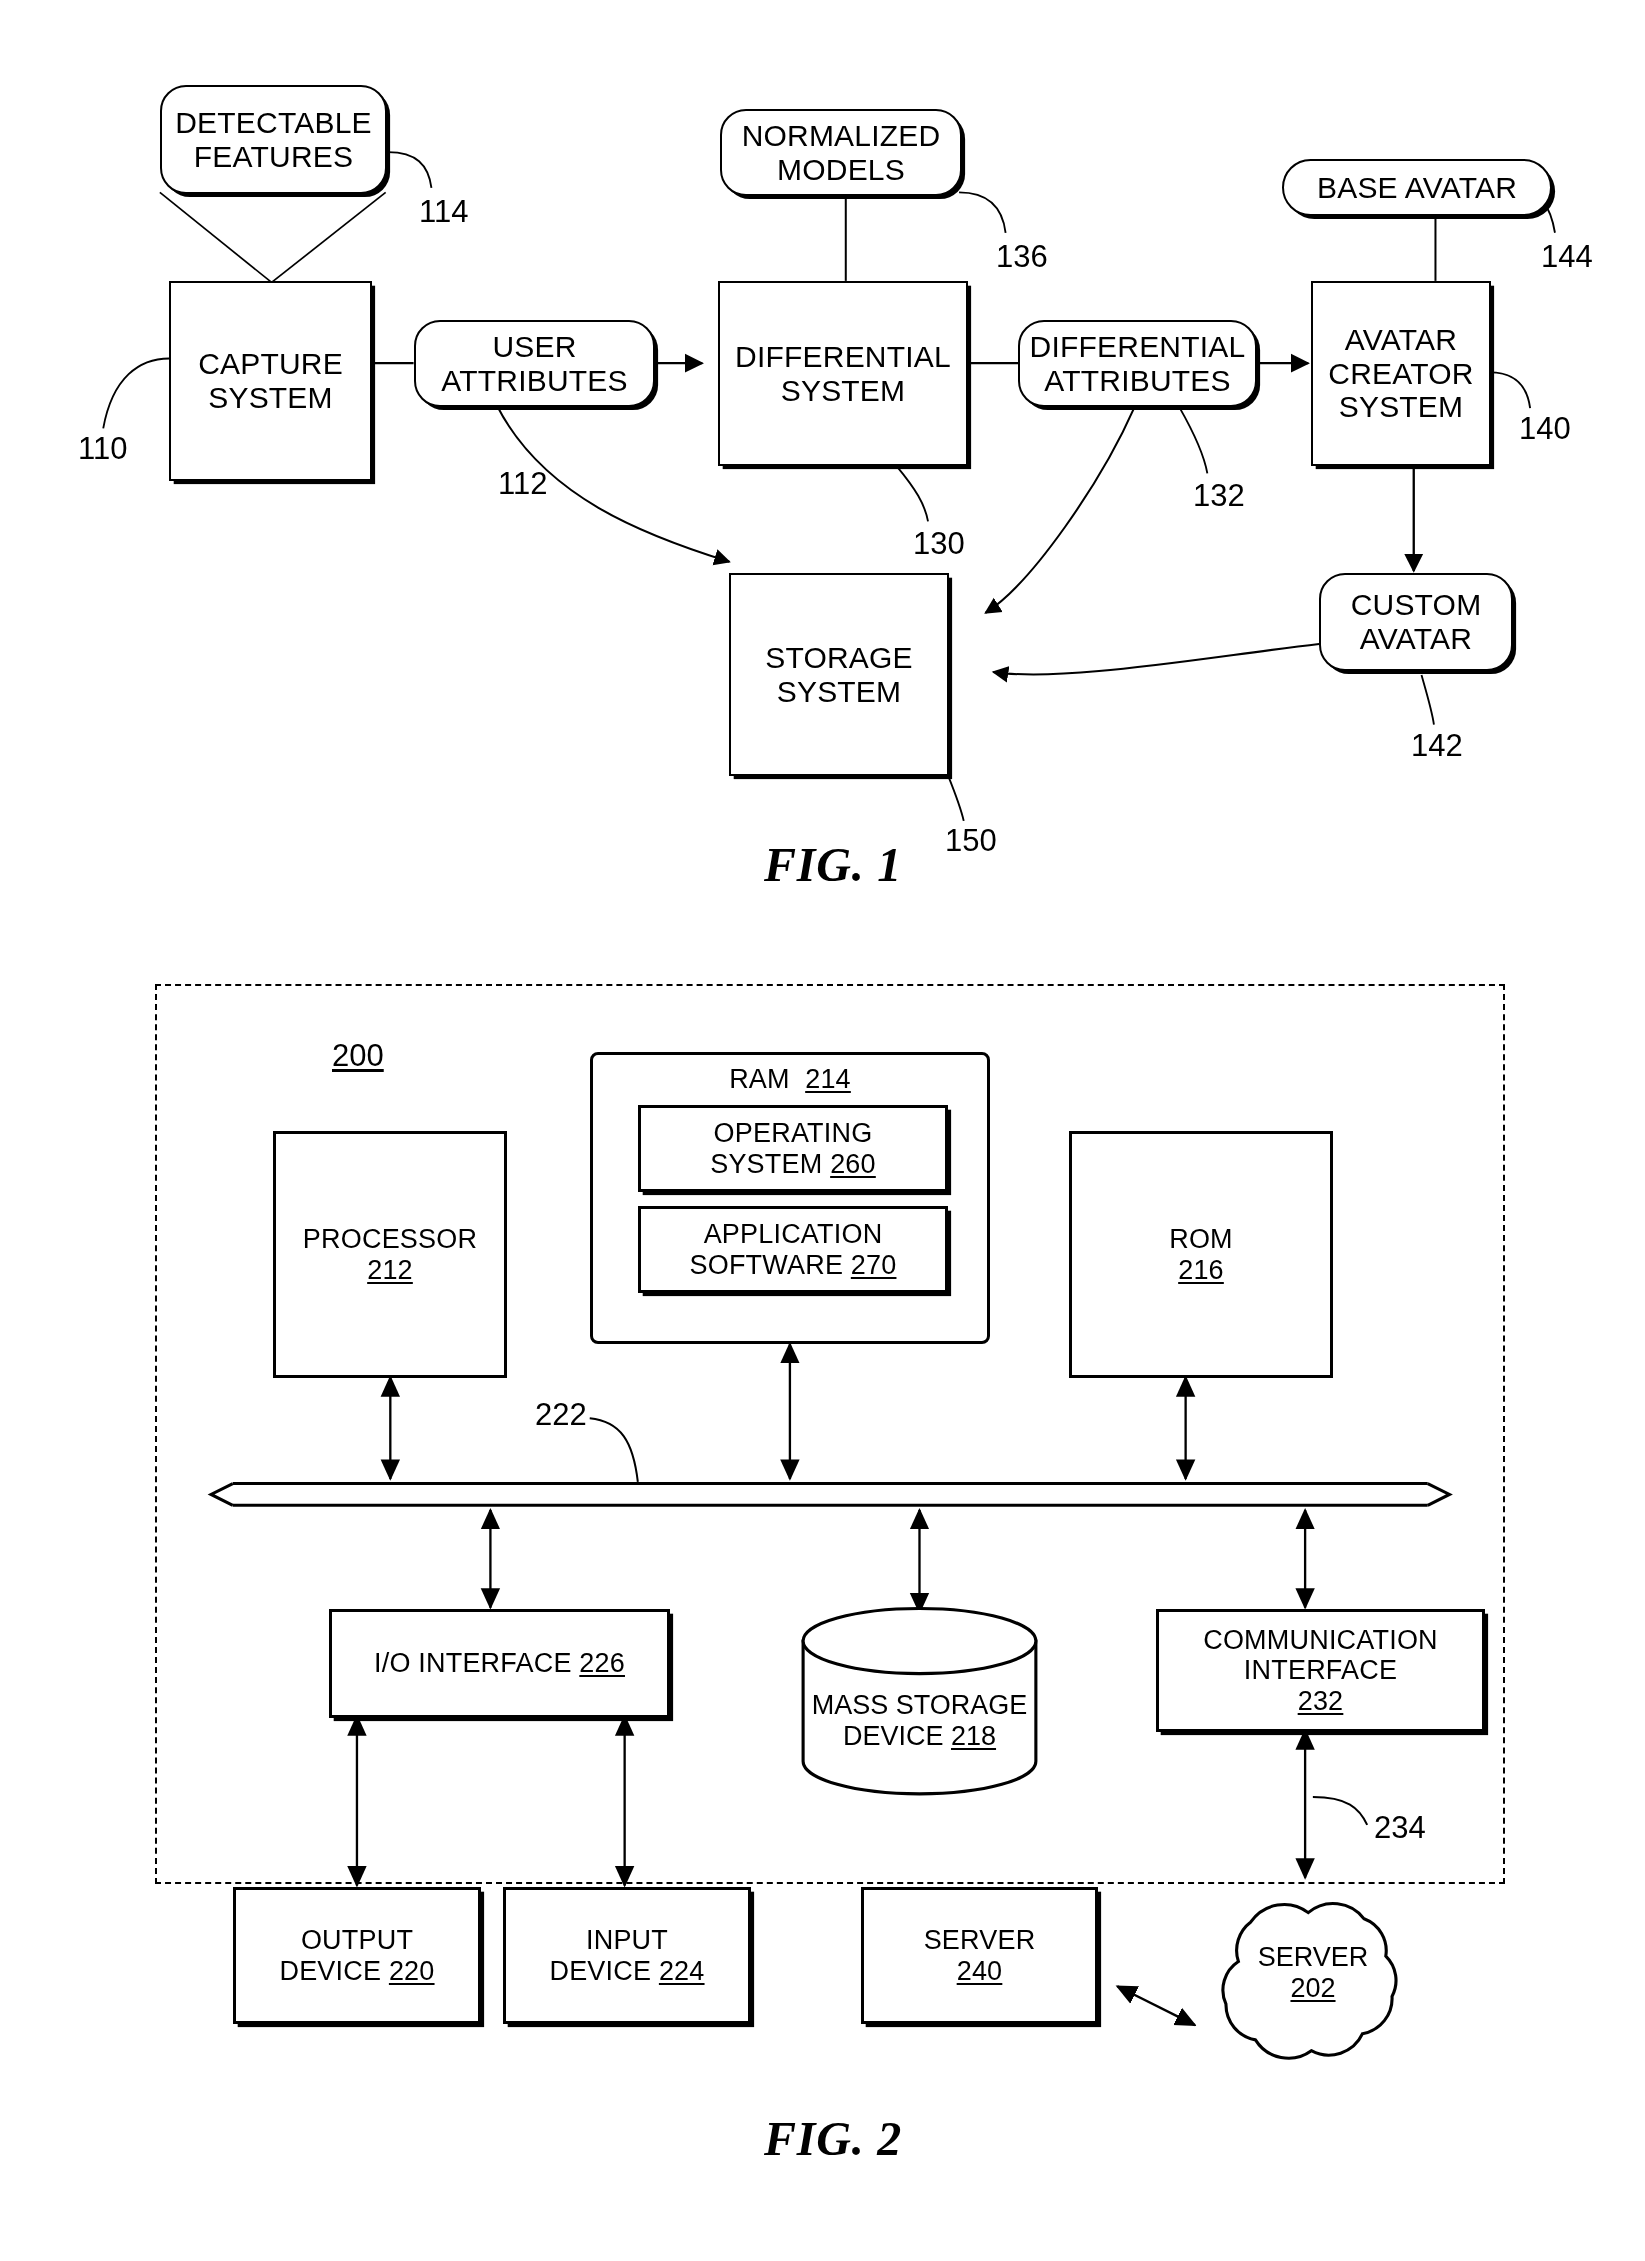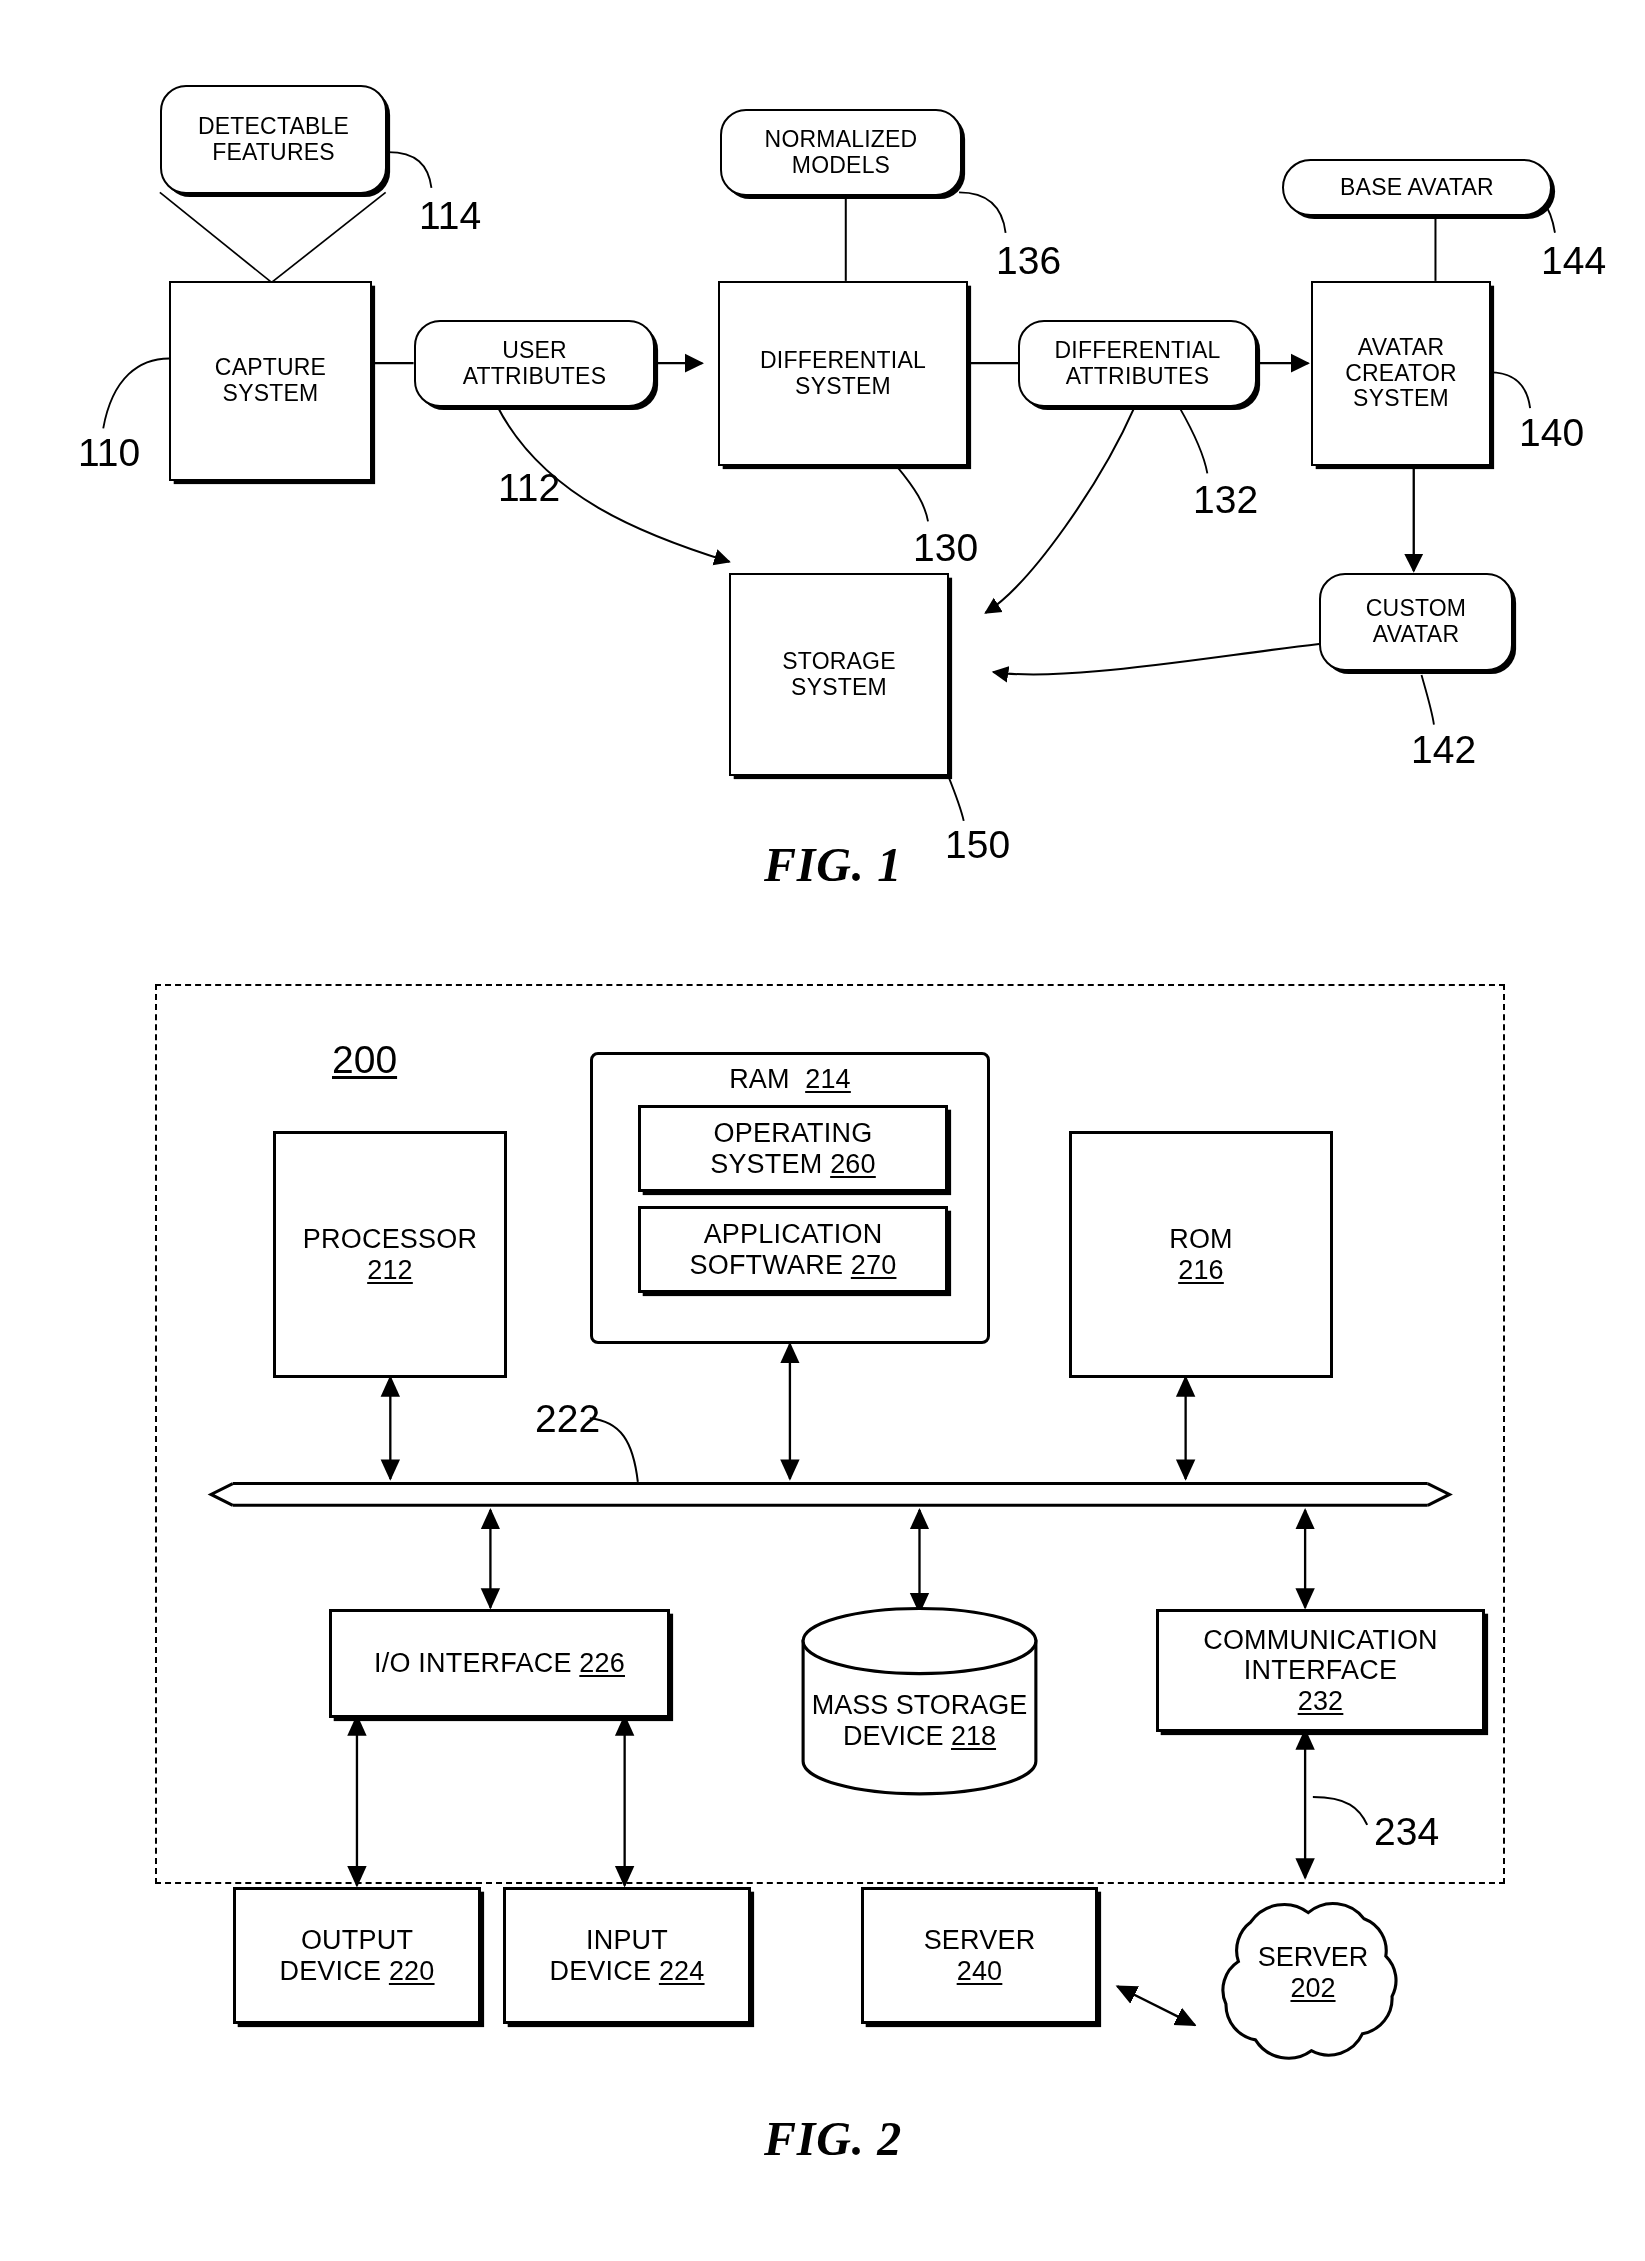--- a/index.html
+++ b/index.html
@@ -47,26 +47,26 @@
     border-radius: 26px;
   }
   .pill {
     border-radius: 47px;
   }
   .node .txt {
     display: block;
     width: 100%;
     padding: 0 6.2px;
   }
-  .f1txt { font-size: 23px; }
+  .f1txt { font-size: 30px; }
   .f2txt { font-size: 27px; }
   .refnum {
     position: absolute;
     font-family: "Liberation Sans", sans-serif;
-    font-size: 39px;
+    font-size: 31px;
     color: #000;
     white-space: nowrap;
   }
   .refnum.u {
     text-decoration: underline;
     text-underline-offset: 3.1px;
   }
   .figcap {
     position: absolute;
     font-family: "Liberation Serif", serif;

